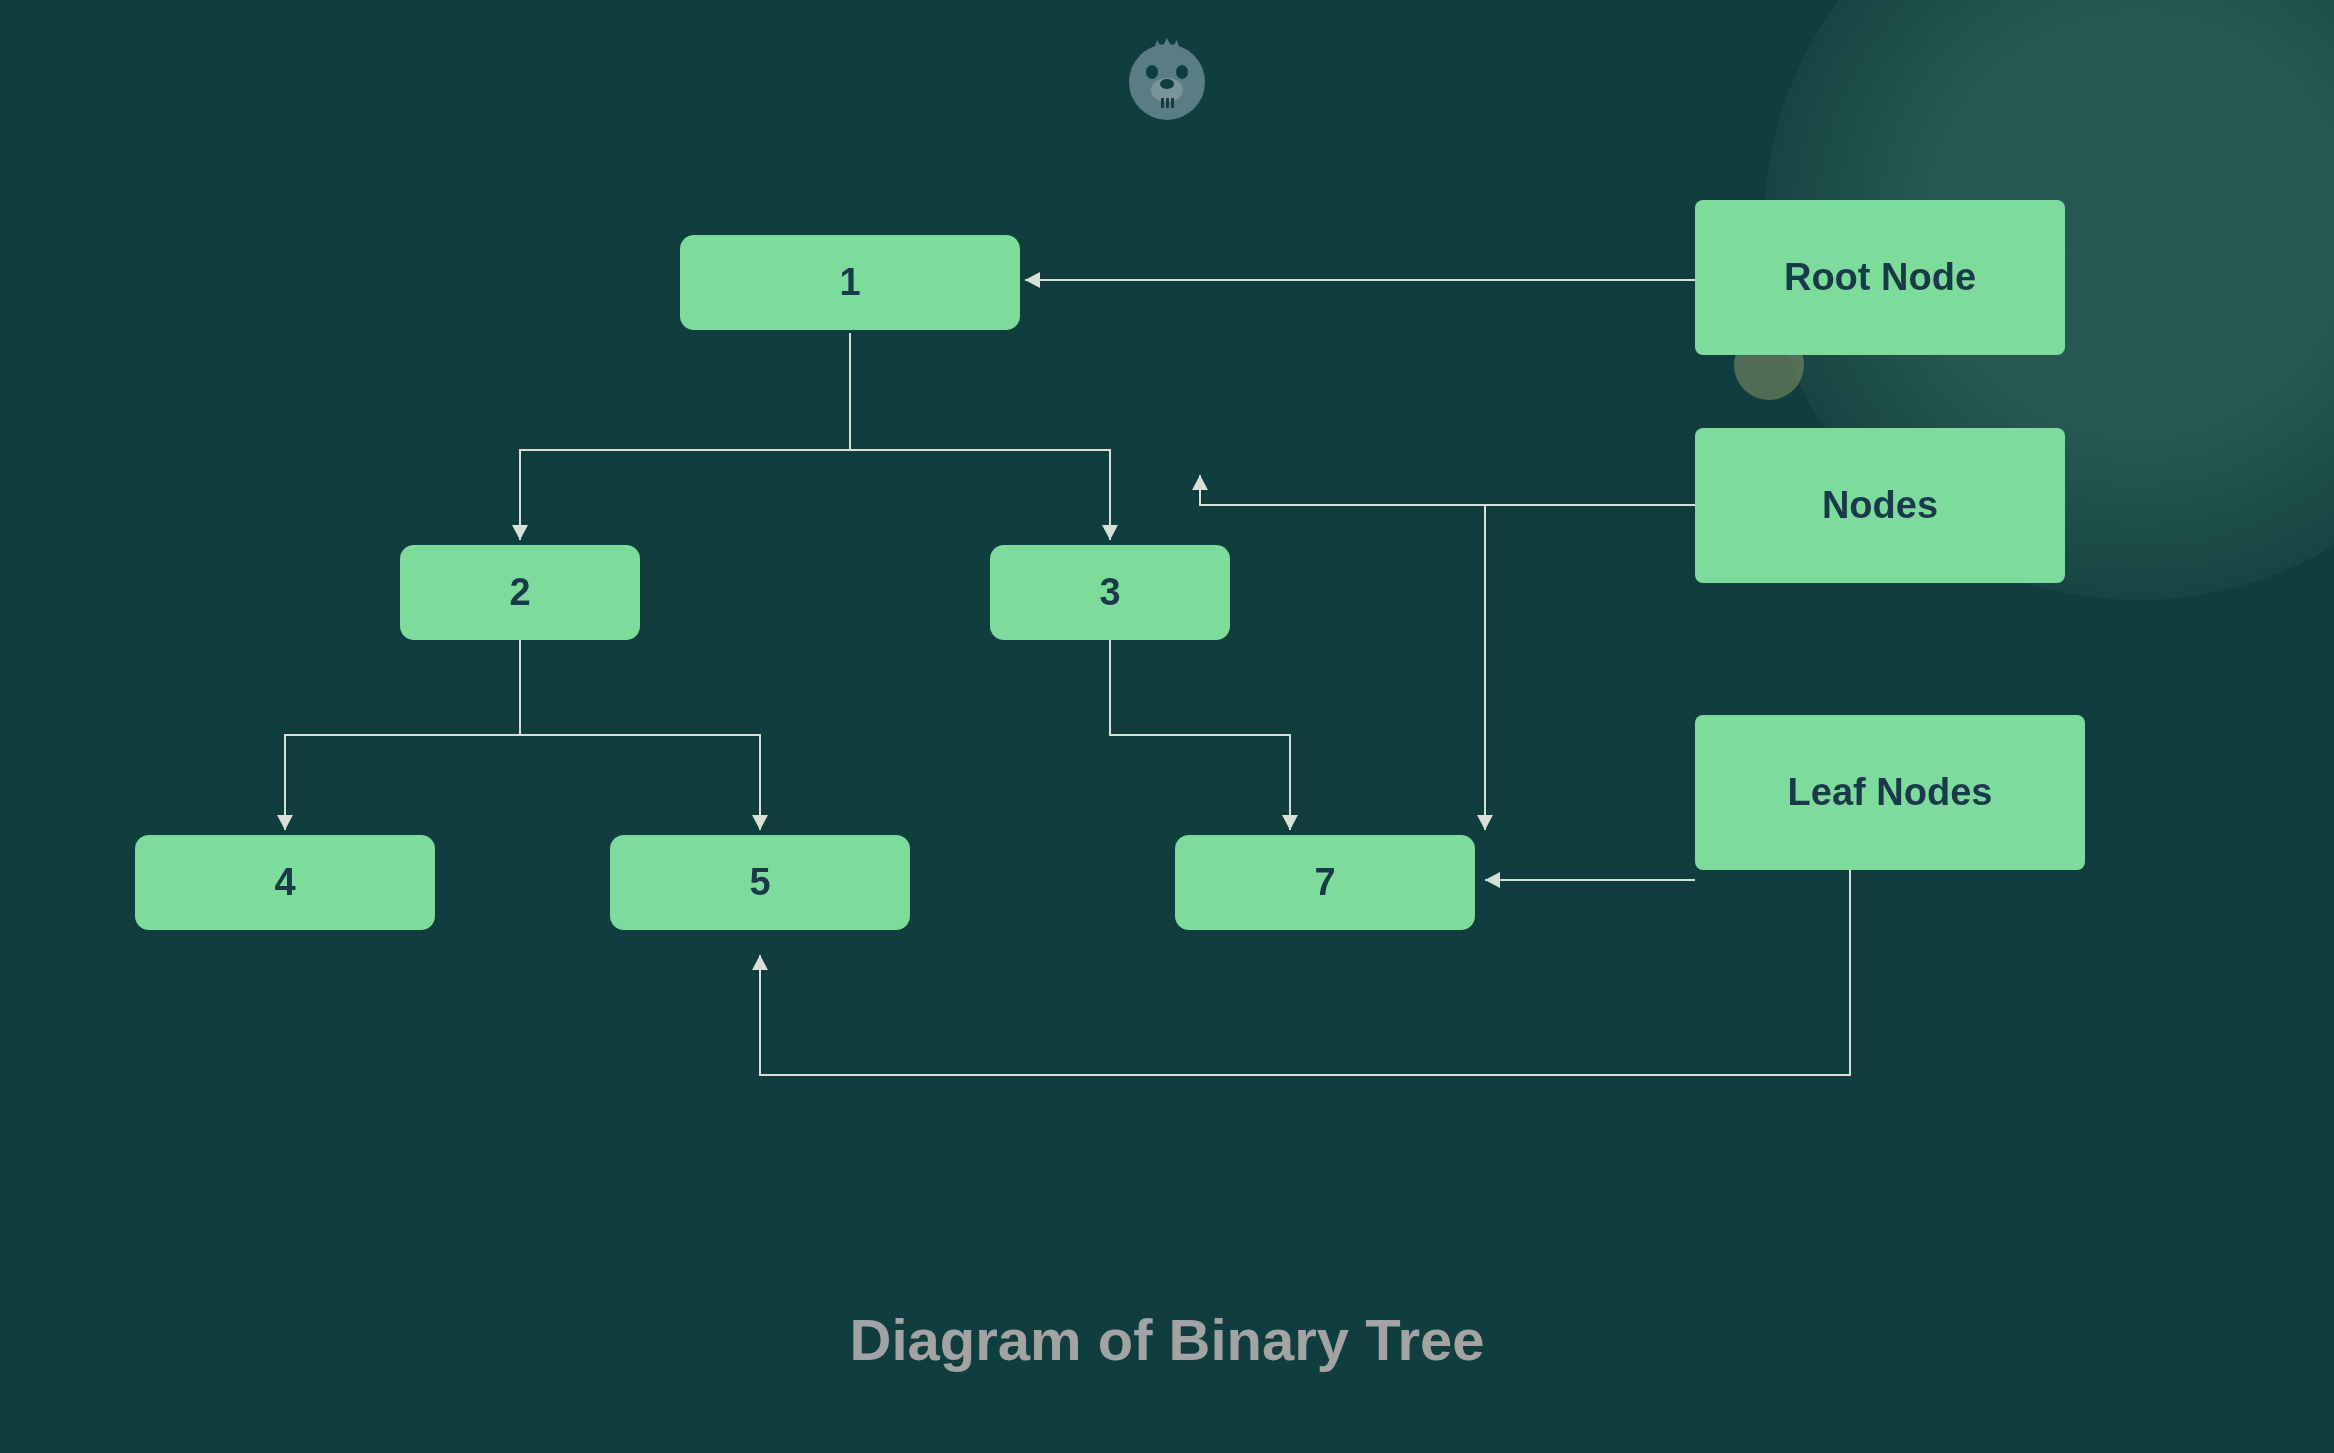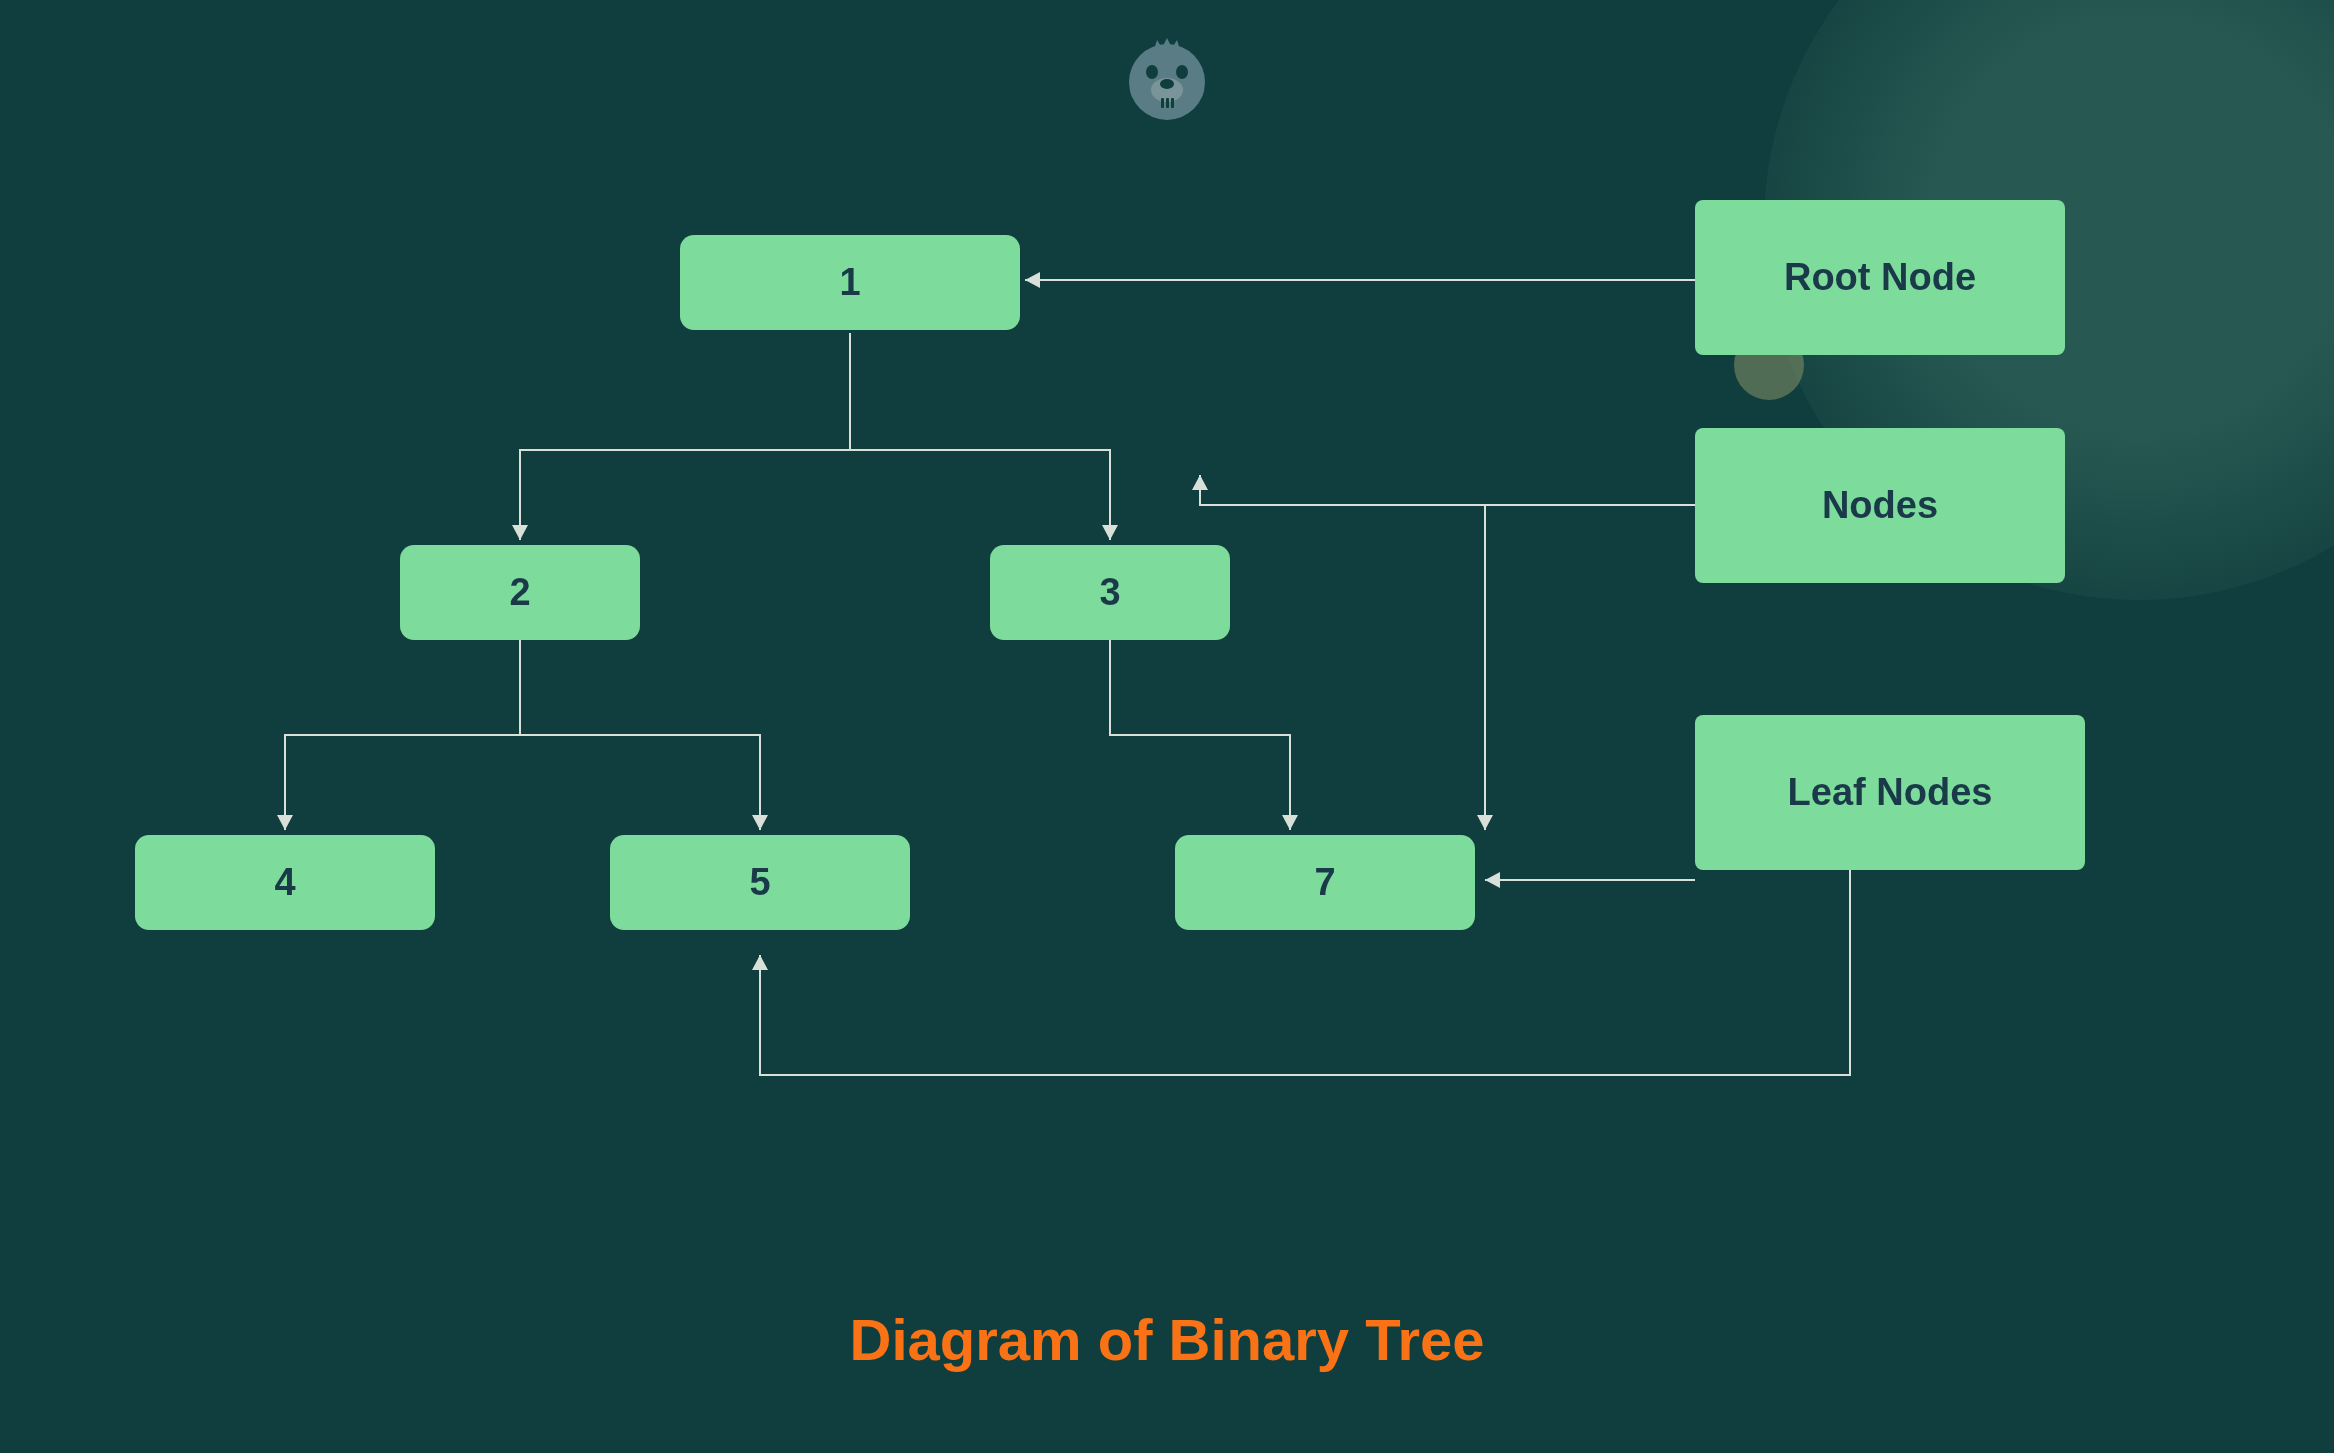--- a/index.html
+++ b/index.html
@@ -62,21 +62,21 @@
       color: #1a3a4a;
       font-weight: 700;
       font-size: 38px;
       padding: 0 40px;
     }
     .title {
       position: absolute;
       bottom: 80px;
       left: 50%;
       transform: translateX(-50%);
-      color: #f97316;
+      color: #a3a3a3;
       font-size: 58px;
       font-weight: 700;
     }
     svg.edges {
       position: absolute;
       top: 0;
       left: 0;
       width: 2334px;
       height: 1453px;
       pointer-events: none;

